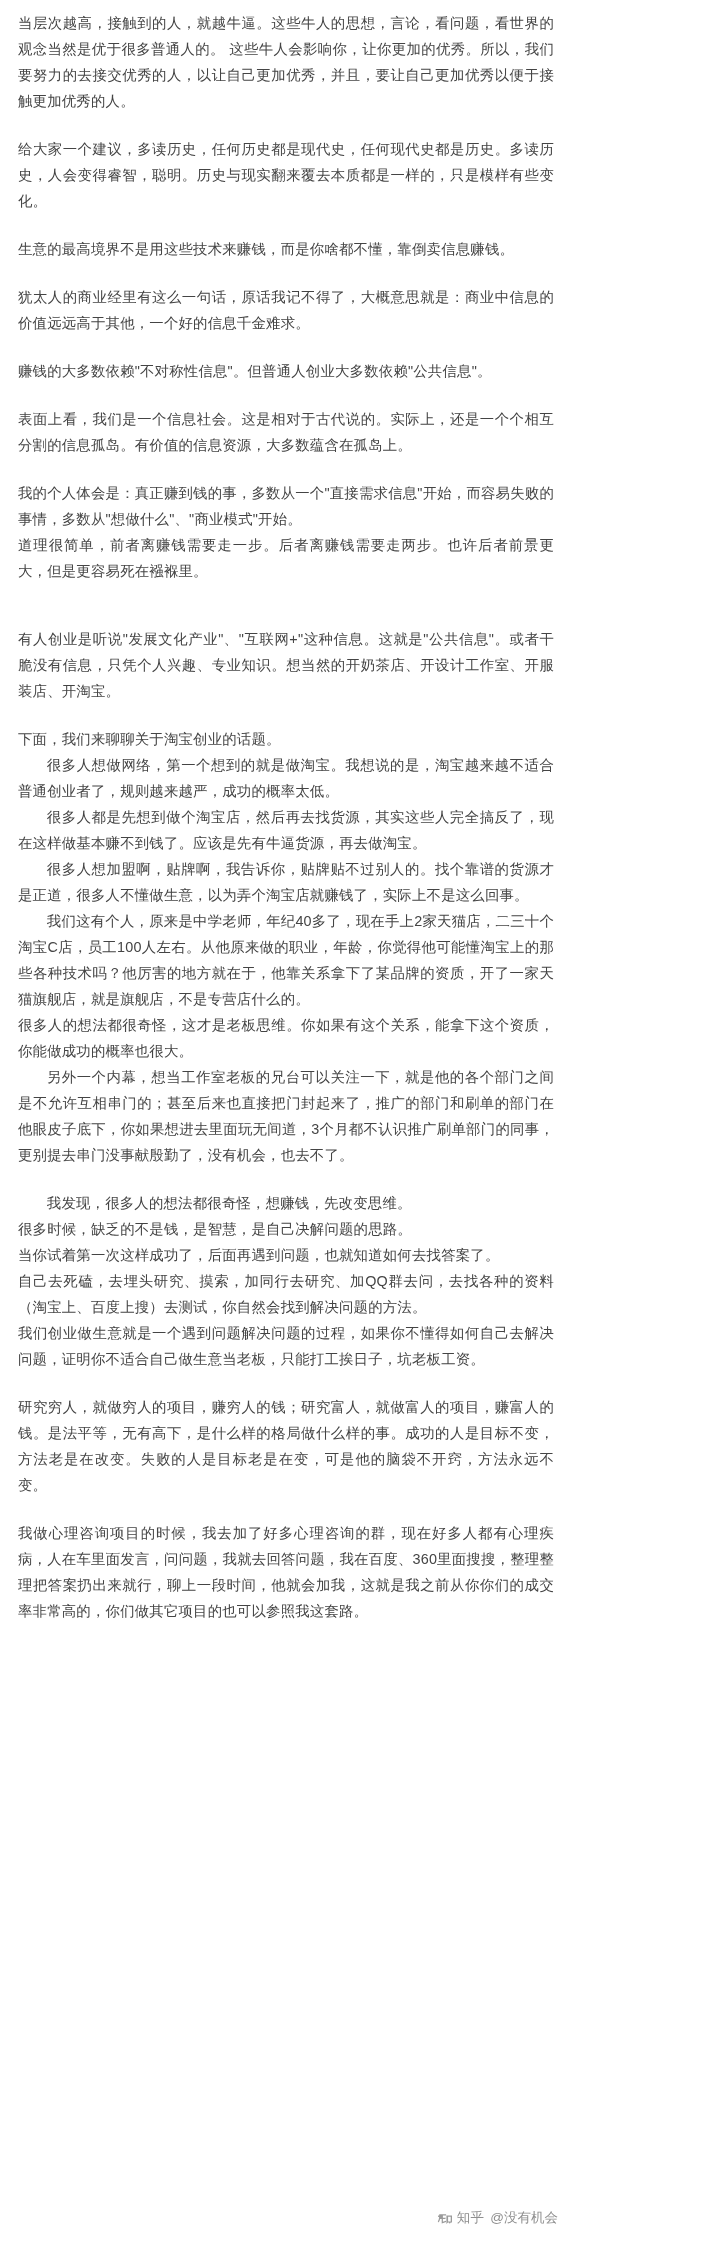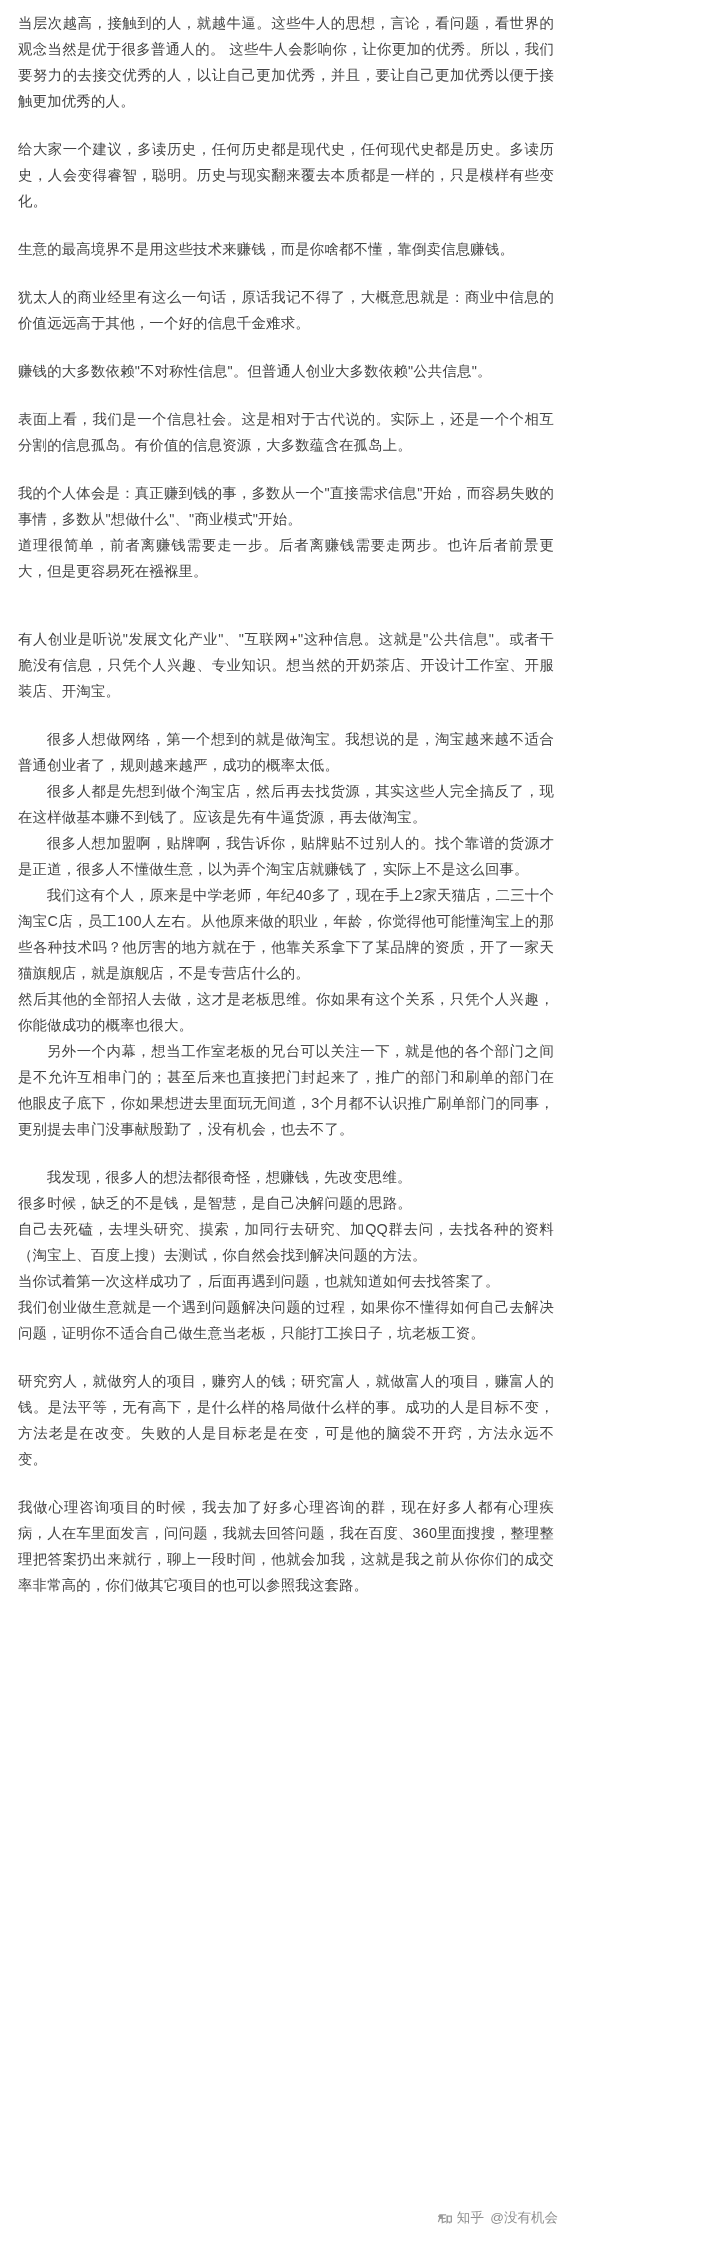--- a/index.html
+++ b/index.html
@@ -94,33 +94,34 @@
   <div class="block">
     <p class="para">我的个人体会是：真正赚到钱的事，多数从一个"直接需求信息"开始，而容易失败的事情，多数从"想做什么"、"商业模式"开始。</p>
     <p class="para">道理很简单，前者离赚钱需要走一步。后者离赚钱需要走两步。也许后者前景更大，但是更容易死在襁褓里。</p>
   </div>
 
   <div class="spacer-lg"></div>
 
   <p class="para">有人创业是听说"发展文化产业"、"互联网+"这种信息。这就是"公共信息"。或者干脆没有信息，只凭个人兴趣、专业知识。想当然的开奶茶店、开设计工作室、开服装店、开淘宝。</p>
 
   <div class="block">
+    <p class="para">下面，我们来聊聊关于淘宝创业的话题。</p>
     <p class="para indent">很多人想做网络，第一个想到的就是做淘宝。我想说的是，淘宝越来越不适合普通创业者了，规则越来越严，成功的概率太低。</p>
     <p class="para indent">很多人都是先想到做个淘宝店，然后再去找货源，其实这些人完全搞反了，现在这样做基本赚不到钱了。应该是先有牛逼货源，再去做淘宝。</p>
     <p class="para indent">很多人想加盟啊，贴牌啊，我告诉你，贴牌贴不过别人的。找个靠谱的货源才是正道，很多人不懂做生意，以为弄个淘宝店就赚钱了，实际上不是这么回事。</p>
     <p class="para indent">我们这有个人，原来是中学老师，年纪40多了，现在手上2家天猫店，二三十个淘宝C店，员工100人左右。从他原来做的职业，年龄，你觉得他可能懂淘宝上的那些各种技术吗？他厉害的地方就在于，他靠关系拿下了某品牌的资质，开了一家天猫旗舰店，就是旗舰店，不是专营店什么的。</p>
-    <p class="para">然后其他的全部招人去做，这才是老板思维。你如果有这个关系，只凭个人兴趣，你能做成功的概率也很大。</p>
+    <p class="para">很多人的想法都很奇怪，这才是老板思维。你如果有这个关系，能拿下这个资质，你能做成功的概率也很大。</p>
     <p class="para indent">另外一个内幕，想当工作室老板的兄台可以关注一下，就是他的各个部门之间是不允许互相串门的；甚至后来也直接把门封起来了，推广的部门和刷单的部门在他眼皮子底下，你如果想进去里面玩无间道，3个月都不认识推广刷单部门的同事，更别提去串门没事献殷勤了，没有机会，也去不了。</p>
   </div>
 
   <div class="block">
     <p class="para indent gap-sm">我发现，很多人的想法都很奇怪，想赚钱，先改变思维。</p>
     <p class="para">很多时候，缺乏的不是钱，是智慧，是自己决解问题的思路。</p>
+    <p class="para">当你试着第一次这样成功了，后面再遇到问题，也就知道如何去找答案了。</p>
     <p class="para">自己去死磕，去埋头研究、摸索，加同行去研究、加QQ群去问，去找各种的资料（淘宝上、百度上搜）去测试，你自然会找到解决问题的方法。</p>
-    <p class="para">当你试着第一次这样成功了，后面再遇到问题，也就知道如何去找答案了。</p>
     <p class="para">我们创业做生意就是一个遇到问题解决问题的过程，如果你不懂得如何自己去解决问题，证明你不适合自己做生意当老板，只能打工挨日子，坑老板工资。</p>
   </div>
 
   <p class="para">研究穷人，就做穷人的项目，赚穷人的钱；研究富人，就做富人的项目，赚富人的钱。是法平等，无有高下，是什么样的格局做什么样的事。成功的人是目标不变，方法老是在改变。失败的人是目标老是在变，可是他的脑袋不开窍，方法永远不变。</p>
 
 
   <p class="para">我做心理咨询项目的时候，我去加了好多心理咨询的群，现在好多人都有心理疾病，人在车里面发言，问问题，我就去回答问题，我在百度、360里面搜搜，整理整理把答案扔出来就行，聊上一段时间，他就会加我，这就是我之前从你你们的成交率非常高的，你们做其它项目的也可以参照我这套路。</p>
 
   <footer id="watermark">
     <span class="zhihu-logo">

